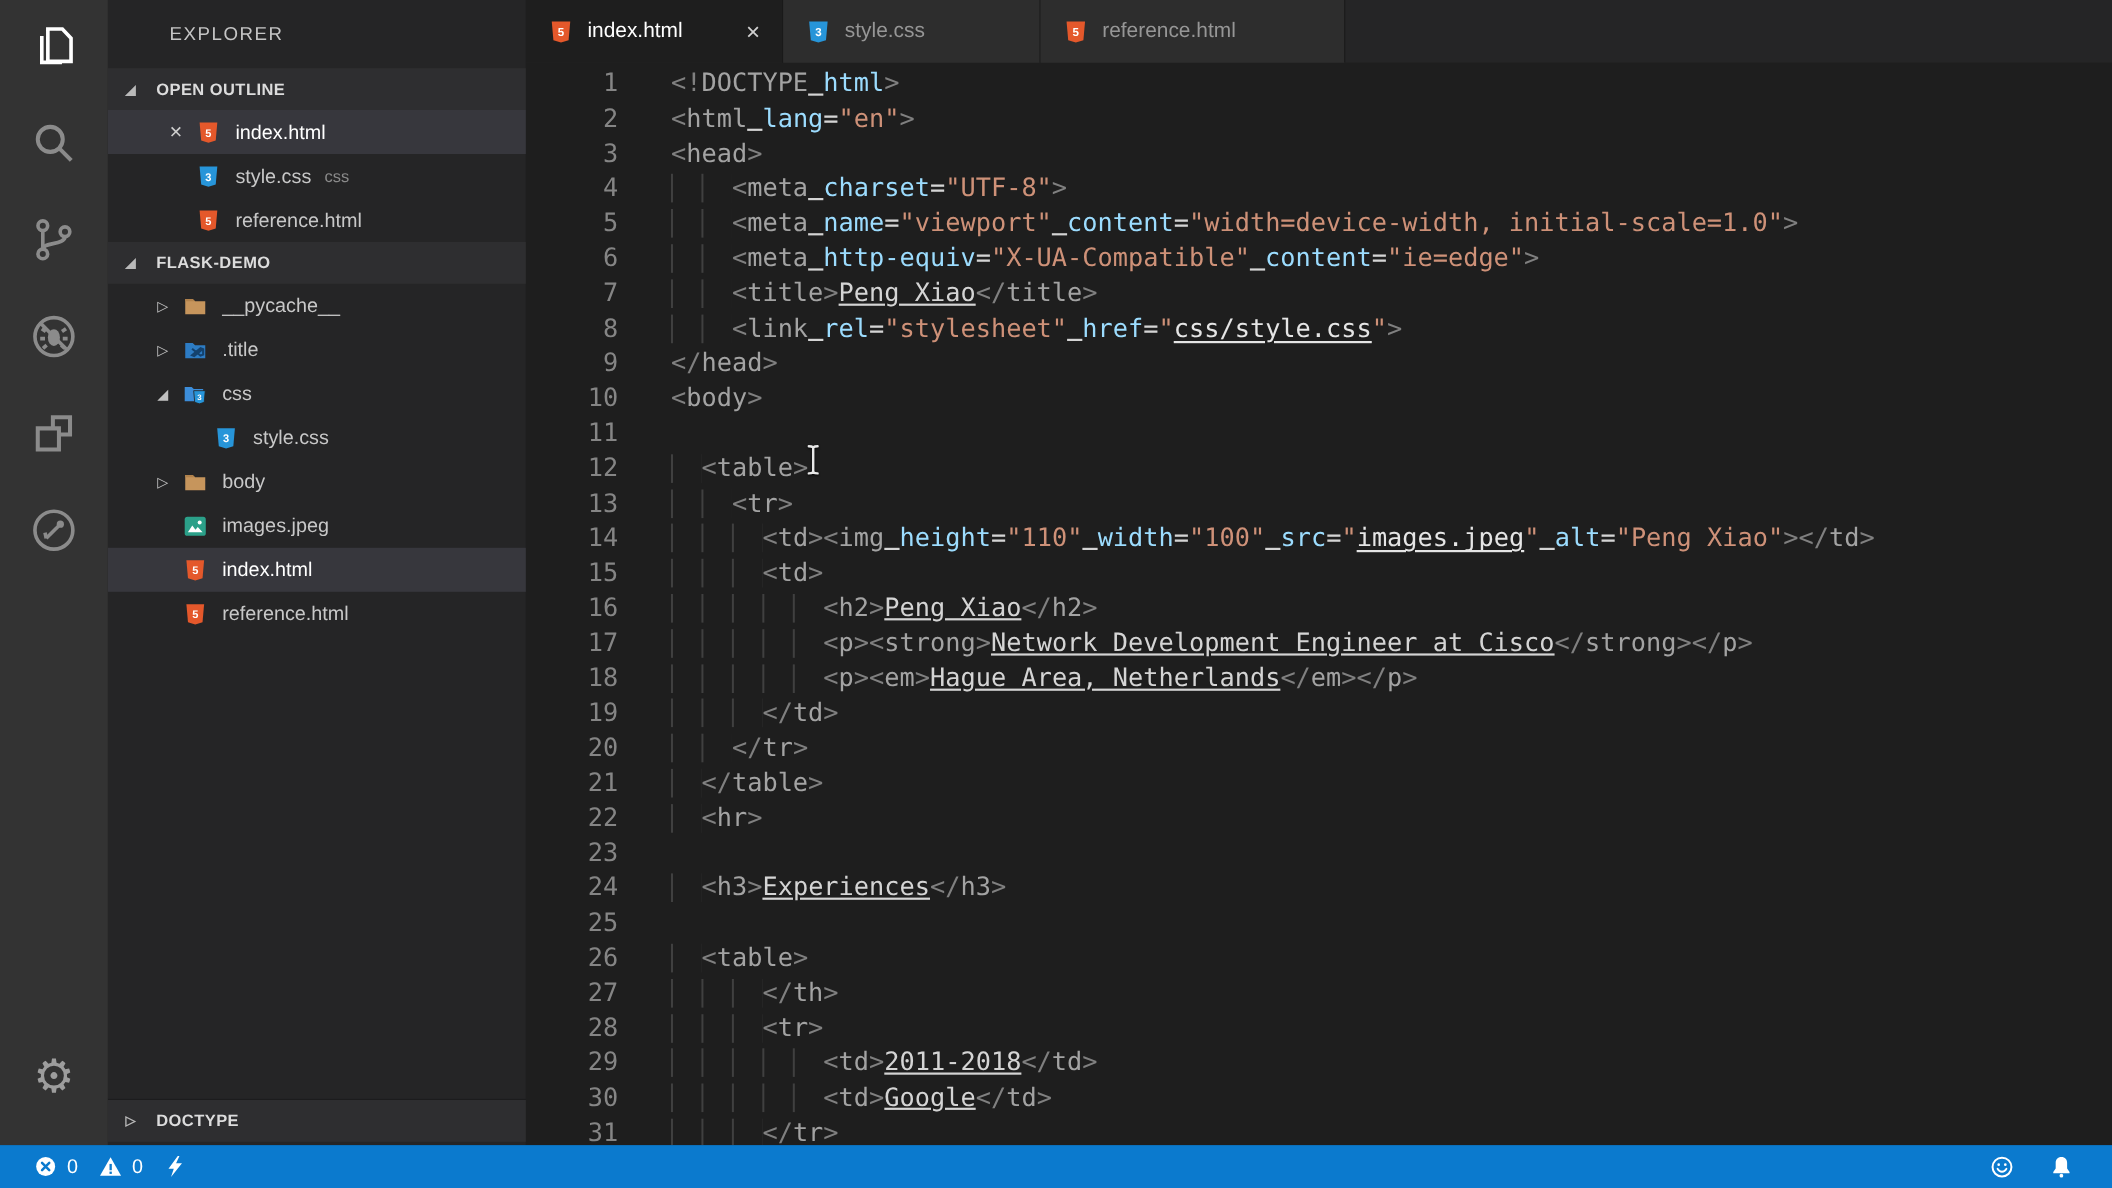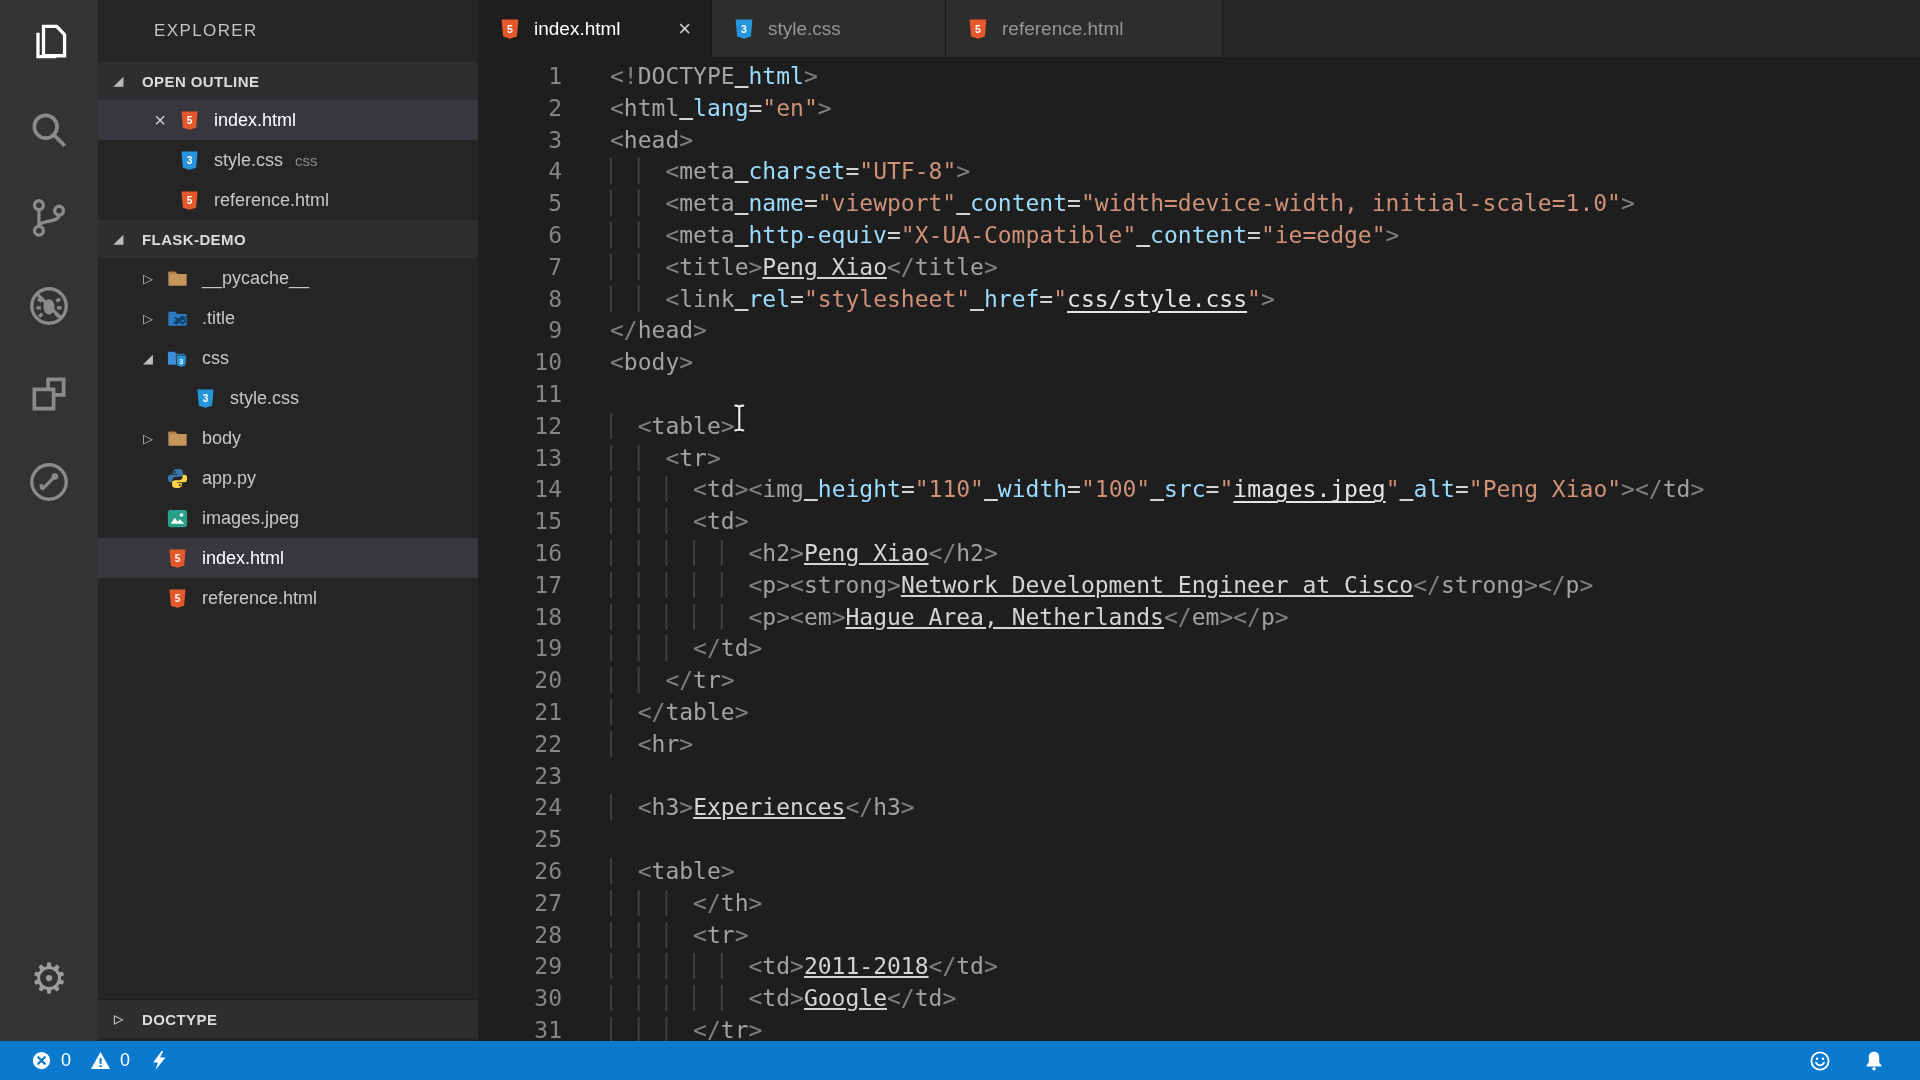--- a/index.html
+++ b/index.html
@@ -228,30 +228,20 @@
               <path d="M2.5 5h7.1l2.2 2.2h9.7v12.3H2.5z" fill="#c6955c"></path>
               <path d="M2.5 5h7.1l2.2 2.2H2.5z" fill="#b1824c"></path>
             </svg>
           </span>
           <span>body</span>
         </div>
         <div class="row">
           <span class="slot"></span>
           <span class="fic">
             <svg viewBox="0 0 24 24">
-              <path d="M11.9 2c-2.7 0-4.4 1.1-4.4 3.1v2.1h4.7v.9H4.9C2.8 8.1 2 9.8 2 12c0 2.3.8 3.9 2.9 3.9h1.8v-2.4c0-2 1.6-3.3 3.5-3.3h4.6c1.6 0 2.9-1.3 2.9-2.9V5.1c0-2-1.7-3.1-4.4-3.1zM9.6 4.2a1 1 0 110 2 1 1 0 010-2z" fill="#3b77a8"></path>
-              <path d="M12.1 22c2.7 0 4.4-1.1 4.4-3.1v-2.1h-4.7v-.9h7.3c2.1 0 2.9-1.7 2.9-3.9 0-2.3-.8-3.9-2.9-3.9h-1.8v2.4c0 2-1.6 3.3-3.5 3.3h-4.6c-1.6 0-2.9 1.3-2.9 2.9v2.2c0 2 1.7 3.1 4.4 3.1zm2.3-2.2a1 1 0 110-2 1 1 0 010 2z" fill="#ffd545"></path>
-            </svg>
-          </span>
-          <span>app.py</span>
-        </div>
-        <div class="row">
-          <span class="slot"></span>
-          <span class="fic">
-            <svg viewBox="0 0 24 24">
               <rect x="2" y="3" width="20" height="18" rx="2.5" fill="#2ba089"></rect>
               <path d="M5 17.5l4.2-6.2 3 4 2.2-2.6 4.6 4.8z" fill="#ffffff"></path>
               <circle cx="16.2" cy="8.3" r="1.9" fill="#ffffff"></circle>
             </svg>
           </span>
           <span>images.jpeg</span>
         </div>
         <div class="row selected">
           <span class="slot"></span>
           <span class="fic">

